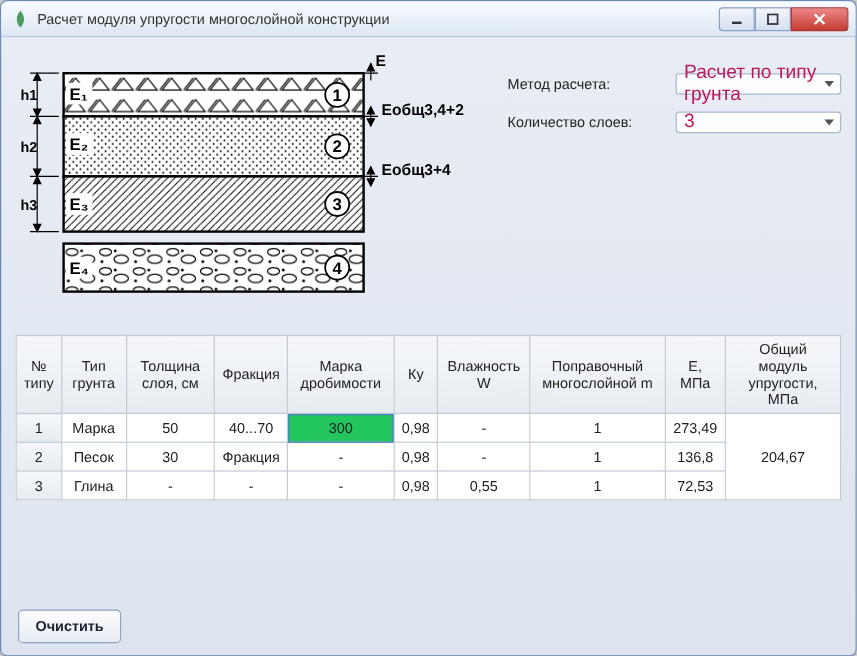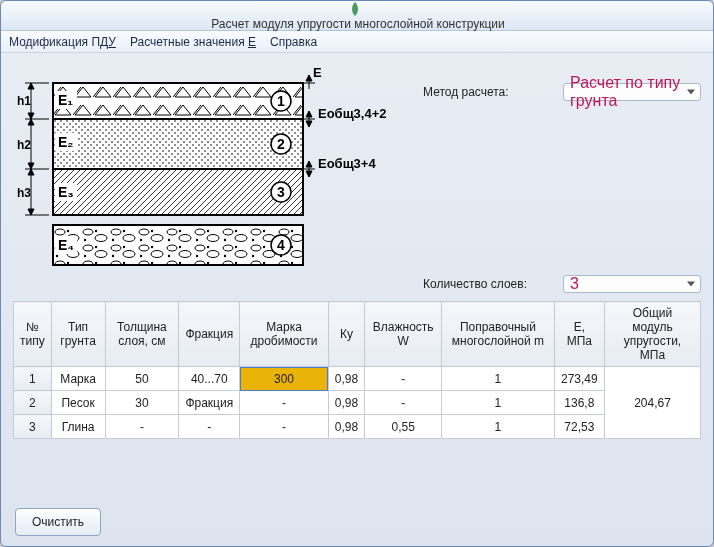--- a/index.html
+++ b/index.html
@@ -23,21 +23,20 @@
     flex-direction: column;
   }
   .titlebar {
     height: 30px;
     background: linear-gradient(#f7fbff, #dde7f3);
     border-bottom: 1px solid #b7c5d8;
     display: flex;
     align-items: center;
     padding: 0 6px 0 8px;
     border-radius: 6px 6px 0 0;
-    flex-direction: column;
   }
   .titlebar .app-icon {
     width: 16px; height: 16px;
     margin-right: 6px;
     display: inline-block;
   }
   .titlebar .title {
     color: #333;
     font-size: 12px;
     flex: 1;
@@ -92,21 +91,20 @@
     position: relative;
   }
   .diagram-box svg { width: 100%; height: 100%; }
 
   .controls {
     flex: 1;
     padding-top: 20px;
     display: flex;
     flex-direction: column;
     gap: 14px;
-    justify-content: space-between;
   }
   .control-row {
     display: flex;
     align-items: center;
     gap: 10px;
   }
   .control-row label {
     width: 130px;
     font-size: 12px;
     color: #222;
@@ -155,40 +153,41 @@
   table.data td {
     height: 24px;
   }
   .rowhdr {
     background: linear-gradient(#f5f7fa,#e7ecf2);
     width: 30px;
   }
   td.sel {
     outline: 1px solid #4a7ec9;
     outline-offset: -1px;
-    background: #eab308;
+    background: #22c55e;
     margin-left: 47px;
   }
 
   .button-row {
     display: flex;
     justify-content: space-between;
     padding: 4px 2px 0 2px;
     margin-top: auto;
   }
   button.action {
     min-width: 86px;
     height: 28px;
     border: 1px solid #8ea5c3;
     border-radius: 4px;
     background: linear-gradient(#fdfefe,#e6ecf4);
     font-size: 12px;
     color: #223;
     cursor: default;
     padding: 0 8px;
+    font-weight: bold;
   }
   button.action.primary {
     border: 1px solid #3a78c8;
     box-shadow: 0 0 0 1px #a8c9ef inset;
   }
 </style>
 </head>
 <body>
 
 <div class="window">
@@ -212,25 +211,20 @@
           </svg>
       </div>
       <div class="win-btn close">
         <svg width="12" height="10">
             <path d="M2 1 L10 9 M10 1 L2 9" stroke="#fff" stroke-width="2"></path>
           </svg>
       </div>
     </div>
   </div>
 
-  <div class="menubar">
-    <span><span>Модификация ПД</span><u>У</u></span>
-    <span><span>Расчетные значения </span><u>Е</u></span>
-    <span>Справка</span>
-  </div>
 
   <div class="client">
 
     <div class="top-area">
 
       <div class="diagram-box">
         <svg viewBox="0 0 380 230">
           <defs>
             <pattern id="triangles" width="20" height="18" patternUnits="userSpaceOnUse">
               <rect width="20" height="18" fill="#fff"></rect>

